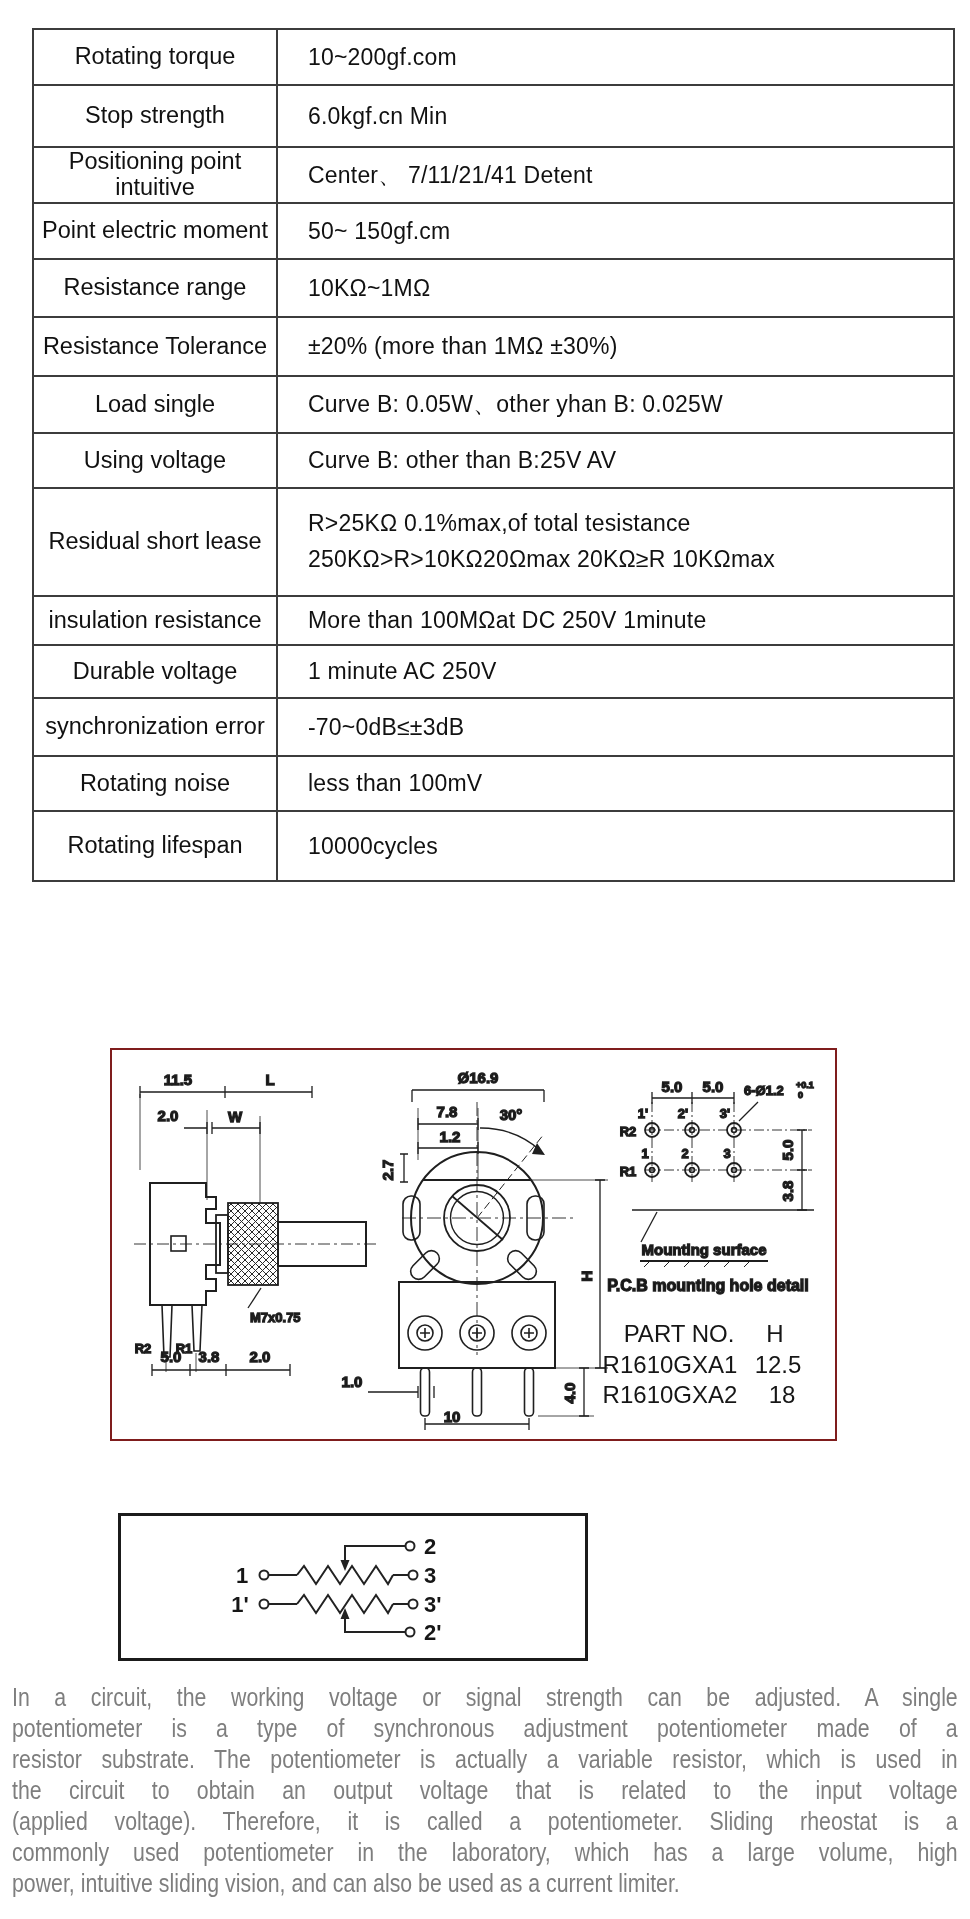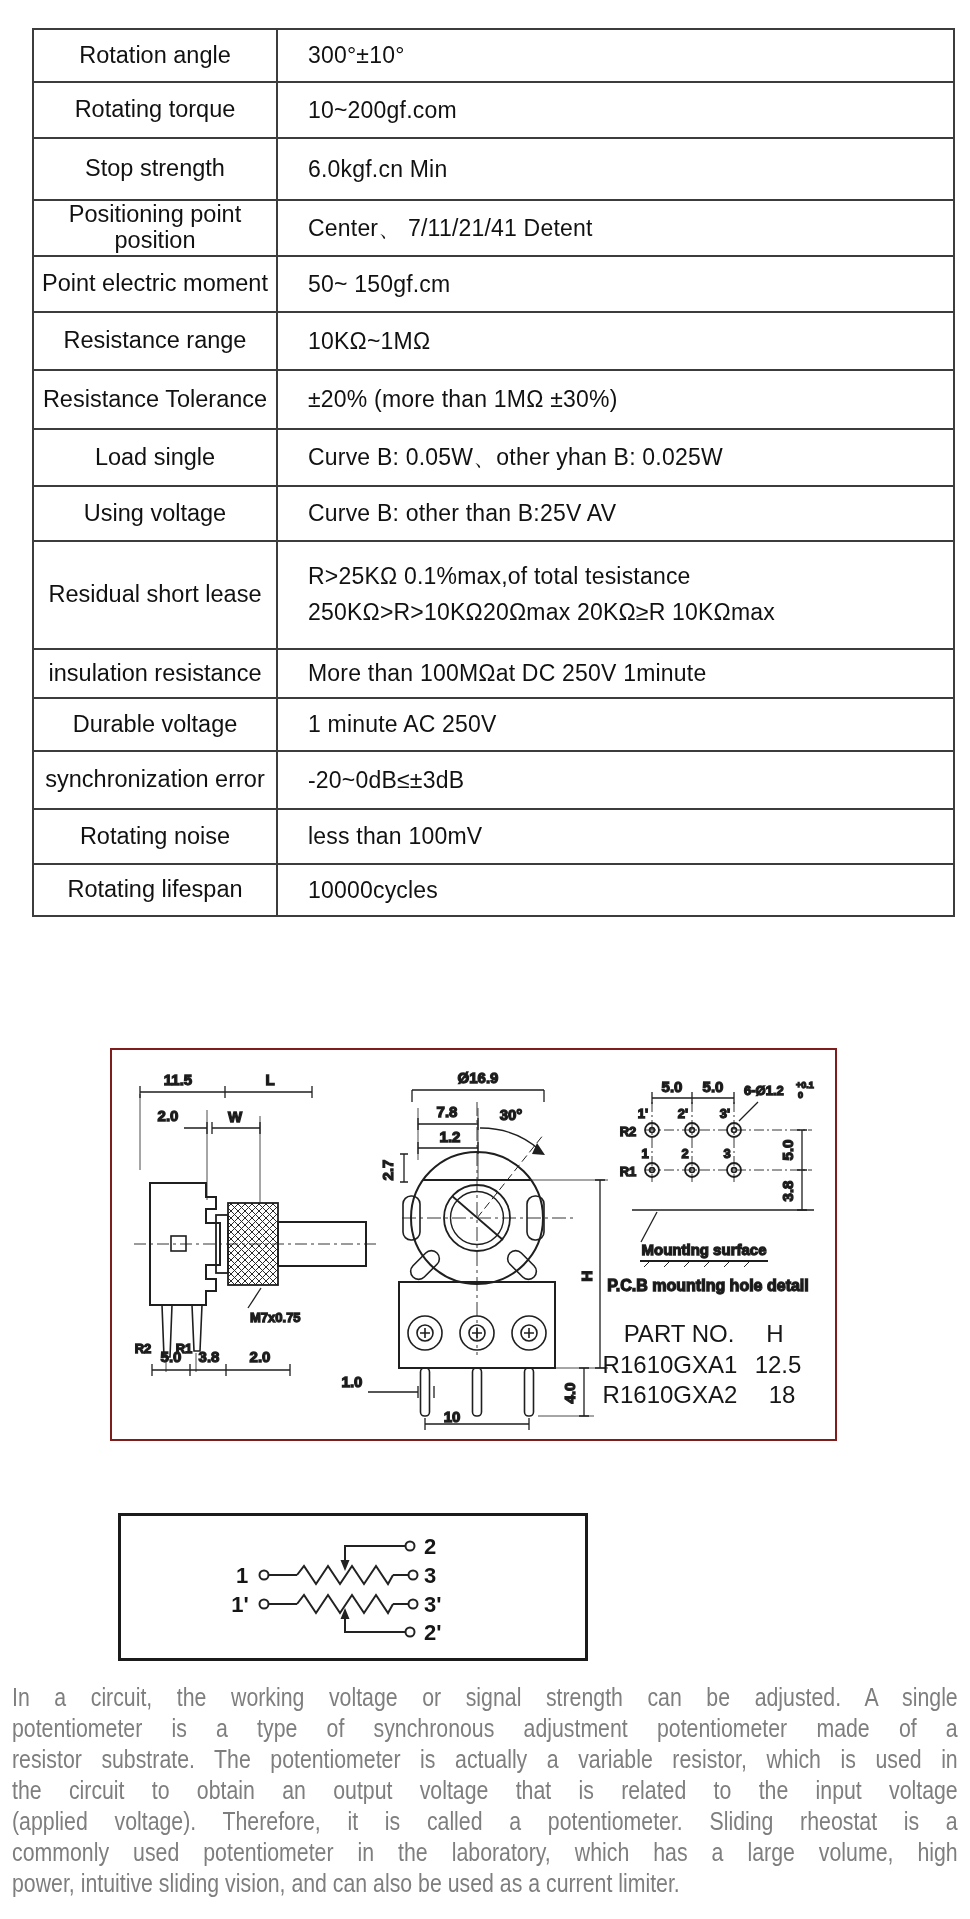--- a/index.html
+++ b/index.html
@@ -44,34 +44,30 @@
     font-size:25px;line-height:31px;color:#7e7e7e;
   }
   .desc-line{text-align:justify;text-align-last:justify;}
   .desc-line:last-child{text-align-last:left;}
 </style>
 </head>
 <body>
 
 <table class="spec">
   <tbody>
-      <tr style="height:53px">
-        <td class="lbl">Rotation angle</td>
-        <td class="val">300°±10°</td>
-      </tr>
   <tr style="height:56px">
         <td class="lbl">Rotating torque</td>
         <td class="val">10~200gf.com</td>
       </tr>
   <tr style="height:62px">
         <td class="lbl">Stop strength</td>
         <td class="val">6.0kgf.cn Min</td>
       </tr>
   <tr style="height:56px">
-        <td class="lbl">Positioning point position</td>
+        <td class="lbl">Positioning point intuitive</td>
         <td class="val">Center、 7/11/21/41 Detent</td>
       </tr>
   <tr style="height:56px">
         <td class="lbl">Point electric moment</td>
         <td class="val">50~ 150gf.cm</td>
       </tr>
   <tr style="height:58px">
         <td class="lbl">Resistance range</td>
         <td class="val">10KΩ~1MΩ</td>
       </tr>
@@ -97,27 +93,27 @@
   <tr style="height:49px">
         <td class="lbl">insulation resistance</td>
         <td class="val">More than 100MΩat DC 250V 1minute</td>
       </tr>
   <tr style="height:53px">
         <td class="lbl">Durable voltage</td>
         <td class="val">1 minute AC 250V</td>
       </tr>
   <tr style="height:58px">
         <td class="lbl">synchronization error</td>
-        <td class="val">-20~0dB≤±3dB</td>
+        <td class="val">-70~0dB≤±3dB</td>
       </tr>
   <tr style="height:55px">
         <td class="lbl">Rotating noise</td>
         <td class="val">less than 100mV</td>
       </tr>
-  <tr style="height:52px">
+  <tr style="height:70px">
         <td class="lbl">Rotating lifespan</td>
         <td class="val">10000cycles</td>
       </tr>
 </tbody>
   </table>
 
 <div class="draw-box">
 <svg viewBox="0 0 723 389">
   <defs>
     <pattern id="knurl" width="7" height="7" patternUnits="userSpaceOnUse">

